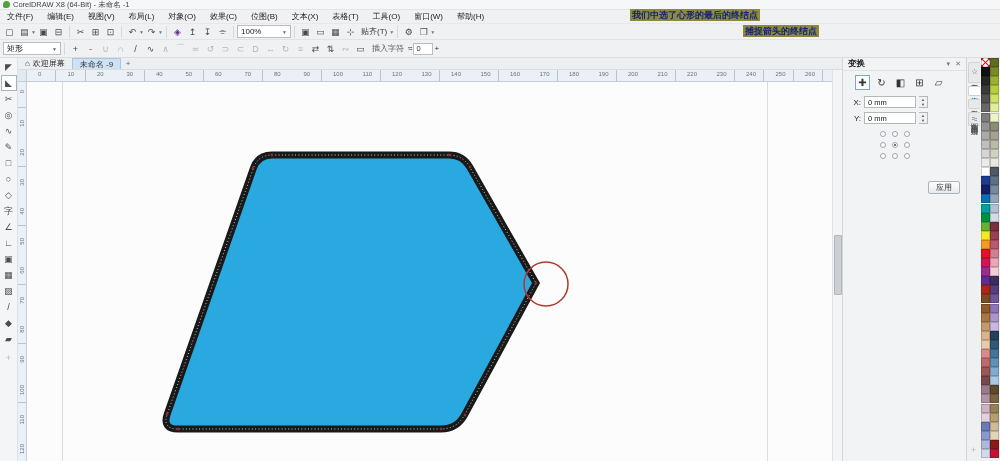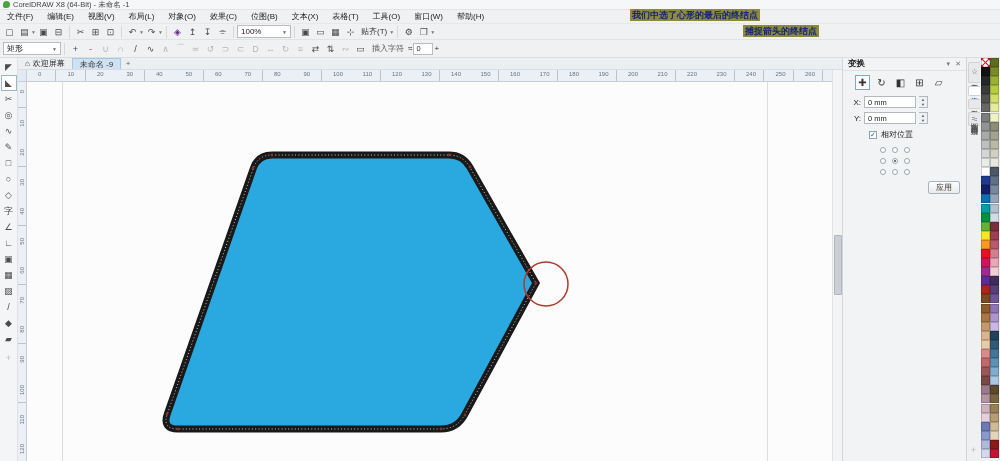--- a/index.html
+++ b/index.html
@@ -366,24 +366,20 @@
           <i>▼</i>
         </span>
     </div>
     <div class="drow">
       <span class="lbl">Y:</span>
       <span class="dinput">0 mm</span>
       <span class="spinner">
           <i>▲</i>
           <i>▼</i>
         </span>
-    </div>
-    <div class="chkrow">
-      <span class="chk">✓</span>
-      <span>相对位置</span>
     </div>
     <div class="radgrid" id="radgrid">
         <span class="rad"></span>
         <span class="rad"></span>
         <span class="rad"></span>
         <span class="rad"></span>
         <span class="rad sel"></span>
         <span class="rad"></span>
         <span class="rad"></span>
         <span class="rad"></span>

